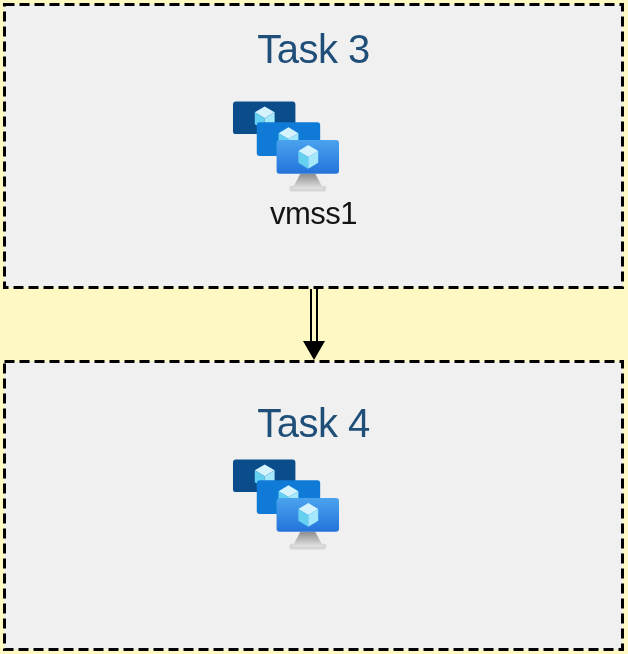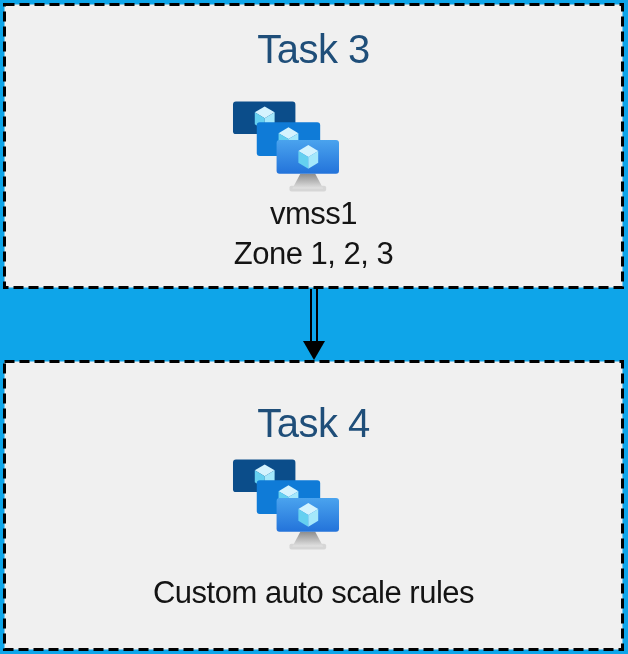--- a/index.html
+++ b/index.html
@@ -1,20 +1,20 @@
 <!DOCTYPE html>
 <html><head>
 <meta charset="utf-8">
 <style>
   html, body { margin: 0; padding: 0; background: #ffffff; }
   .canvas {
     position: relative;
     width: 628px;
     height: 654px;
-    background: #0ea5e9;
+    background: #fef9c3;
     font-family: "Liberation Sans", sans-serif;
     overflow: hidden;
   }
   .task-box { position: absolute; left: 3px; width: 621px; }
   .box1 { top: 3px;   height: 286px; }
   .box2 { top: 360px; height: 291px; }
   .box-bg { position: absolute; left: 0; top: 0; width: 100%; height: 100%; }
   .box-title {
     position: absolute; left: 0; width: 100%;
     text-align: center;
@@ -75,21 +75,20 @@
       <rect x="58" y="86" width="37" height="6" rx="2" fill="#d6d6d6"></rect>
       <polygon points="69,74 84,74 92,89 61,89" fill="url(#gs1)"></polygon>
       <rect x="45" y="40" width="63" height="34" rx="3" fill="url(#gf1)"></rect>
       <polygon points="77,45 87,51 77,57 67,51" fill="#d4f3fe"></polygon>
       <polygon points="67,51 77,57 77,69 67,63" fill="#65d0f0"></polygon>
       <polygon points="87,51 77,57 77,69 87,63" fill="#a4e8fb"></polygon>
     </svg>
 
     <div class="box-label">
       <div>vmss1</div>
-      <div>Zone 1, 2, 3</div>
     </div>
   </section>
 
   <svg class="connector" width="44" height="72" viewBox="0 0 44 72">
     <line x1="19" y1="0" x2="19" y2="54" stroke-width="2" stroke="#000000"></line>
     <line x1="25" y1="0" x2="25" y2="54" stroke-width="2" stroke="#000000"></line>
     <polygon points="11,52 33,52 22,71" fill="#000000"></polygon>
   </svg>
 
   <section class="task-box box2">
@@ -119,18 +118,15 @@
       <polygon points="47,33 57,39 57,51 47,45" fill="#65d0f0"></polygon>
       <polygon points="67,33 57,39 57,51 67,45" fill="#a4e8fb"></polygon>
       <rect x="58" y="86" width="37" height="6" rx="2" fill="#d6d6d6"></rect>
       <polygon points="69,74 84,74 92,89 61,89" fill="url(#gs2)"></polygon>
       <rect x="45" y="40" width="63" height="34" rx="3" fill="url(#gf2)"></rect>
       <polygon points="77,45 87,51 77,57 67,51" fill="#d4f3fe"></polygon>
       <polygon points="67,51 77,57 77,69 67,63" fill="#65d0f0"></polygon>
       <polygon points="87,51 77,57 77,69 87,63" fill="#a4e8fb"></polygon>
     </svg>
 
-    <div class="box-label">
-      <div>Custom auto scale rules</div>
-    </div>
   </section>
 
 </div>
 
 </body></html>

